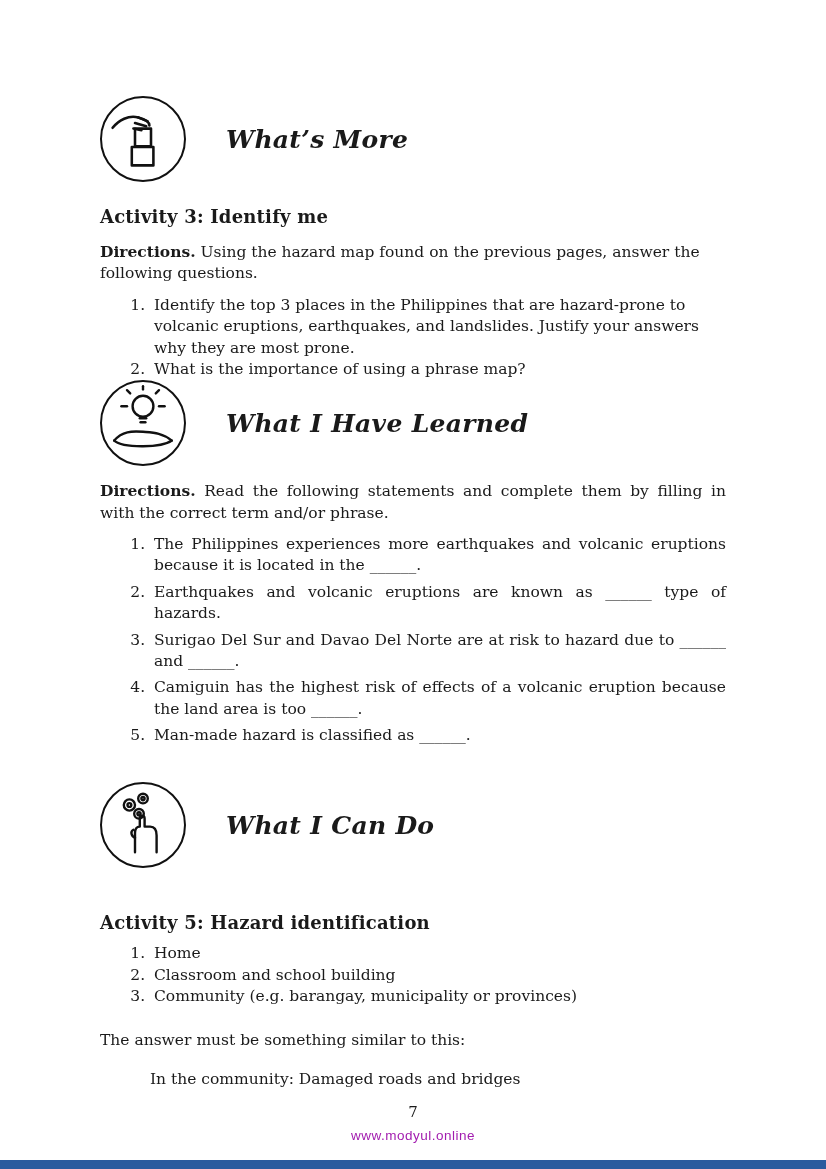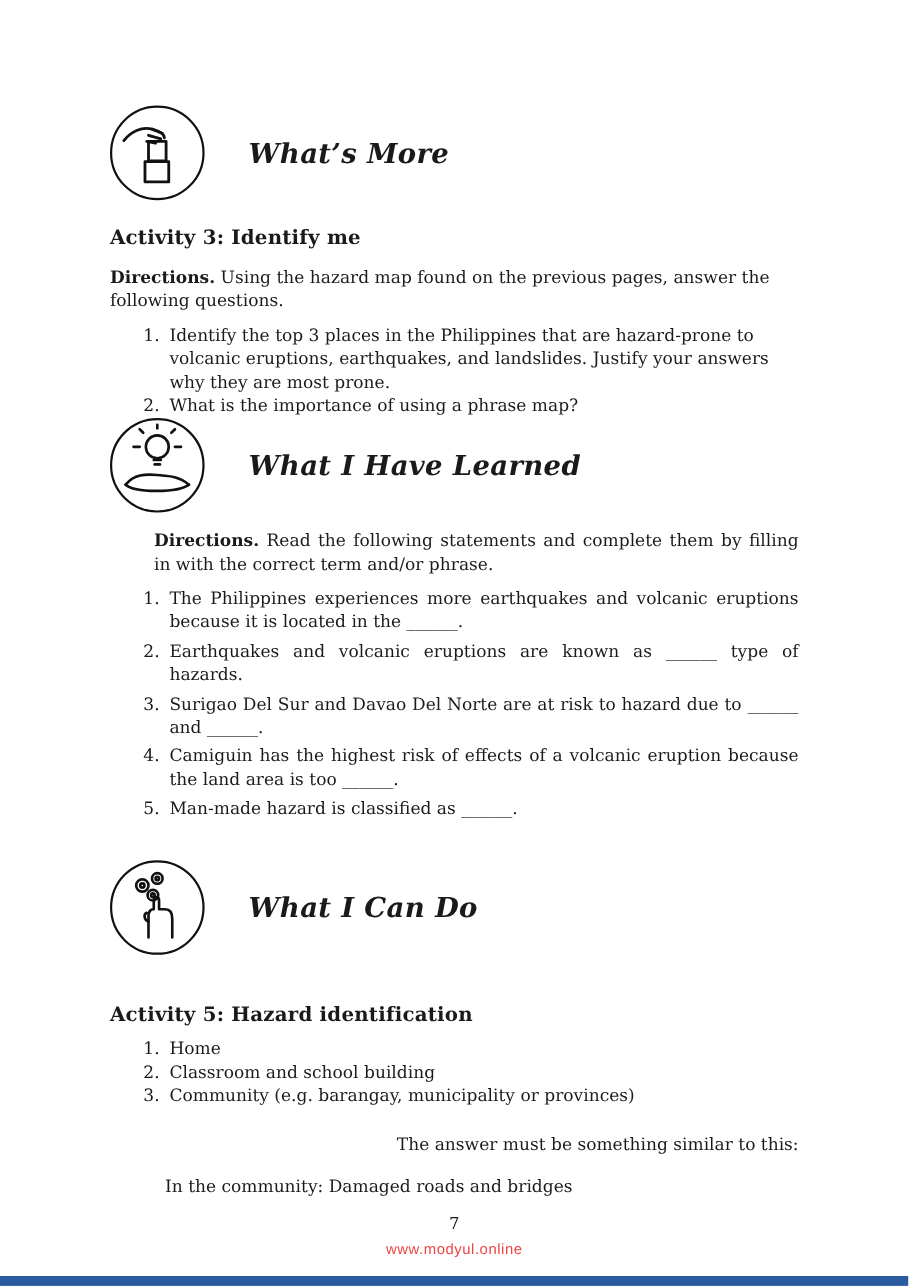--- a/index.html
+++ b/index.html
@@ -59,48 +59,47 @@
   p.directions b { font-weight: bold; }
 
   ol.qlist {
     margin: 10px 0 0 0;
     padding-left: 50px;
     font-size: 15.5px;
     line-height: 1.38;
   }
   ol.qlist li { padding-left: 4px; margin: 0; }
   ol.qlist.spread li { margin-bottom: 5px; }
-  .justify li, p.justify { text-align: justify; margin-left: 40px; }
+  .justify li, p.justify { text-align: justify; }
 
   p.closing {
     font-size: 15.5px;
     line-height: 1.38;
     margin: 22px 0 0 0;
-    text-align: right;
   }
   p.example {
     font-size: 15.5px;
     line-height: 1.38;
     margin: 18px 0 0 50px;
   }
 
   .page-number {
     position: absolute;
     left: 0; right: 0;
     bottom: 48px;
     text-align: center;
     font-size: 15px;
   }
   .watermark {
     position: absolute;
     left: 0; right: 0;
     bottom: 26px;
     text-align: center;
     font-size: 13.5px;
-    color: #ef4444;
+    color: #a21caf;
     font-family: "Liberation Sans", sans-serif;
     letter-spacing: 0.5px;
   }
   .footer-bar {
     position: absolute;
     left: 0;
     bottom: 0;
     width: 100%;
     height: 9px;
     background: #2a5b9e;

